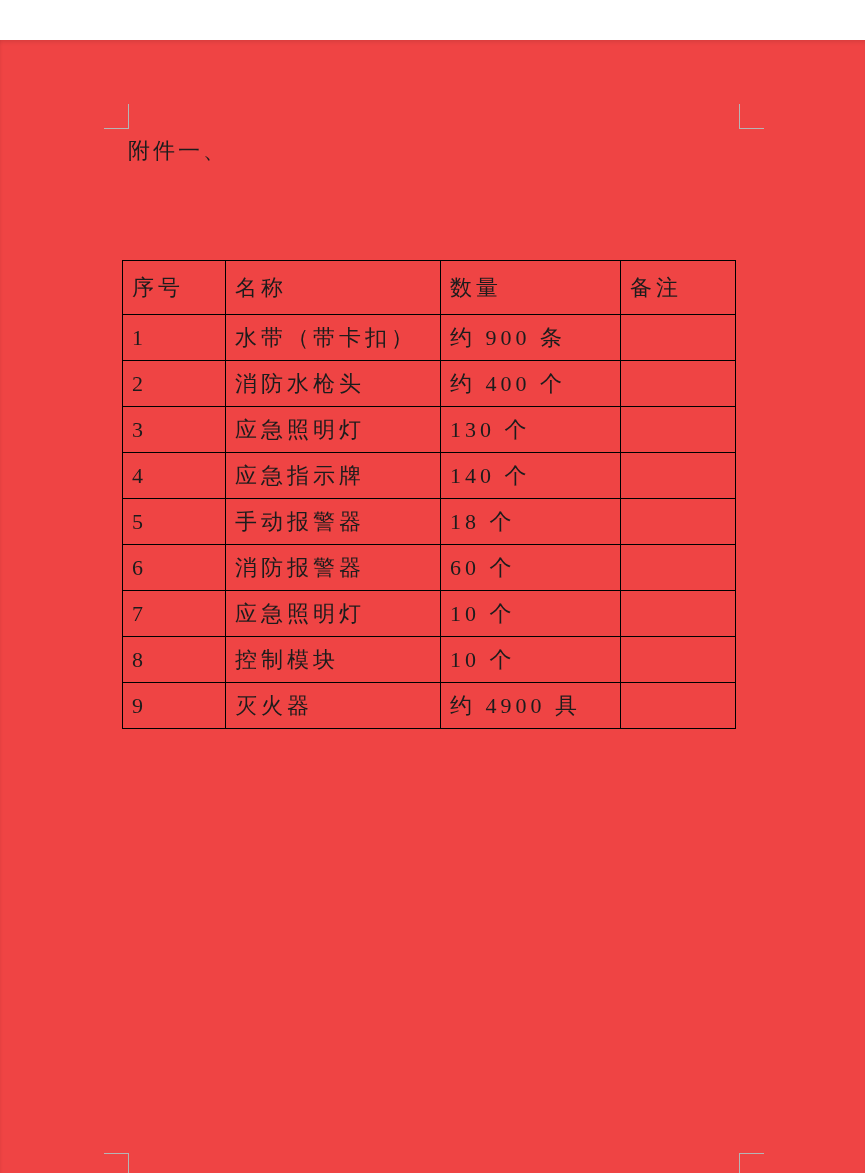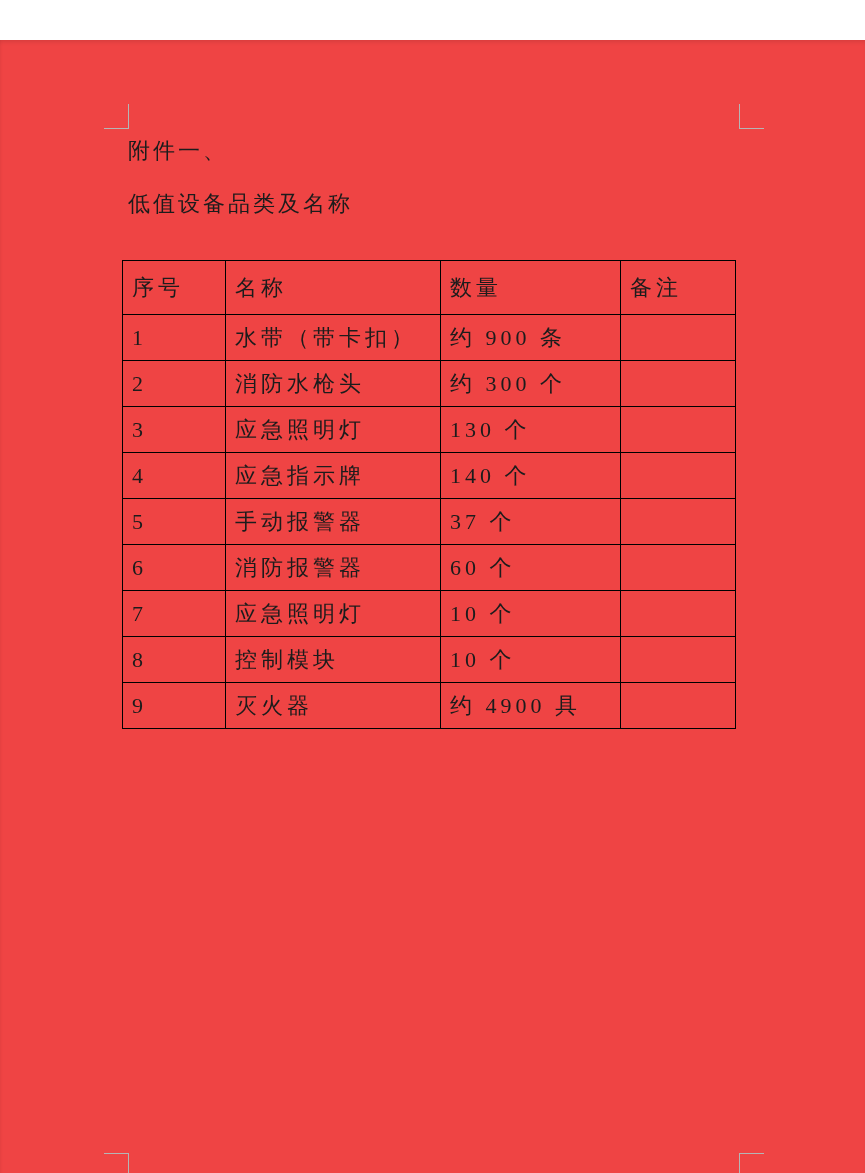--- a/index.html
+++ b/index.html
@@ -84,21 +84,20 @@
 <body>
 
 <div class="page">
 
   <div class="crop-mark tl"></div>
   <div class="crop-mark tr"></div>
   <div class="crop-mark bl"></div>
   <div class="crop-mark br"></div>
 
   <div class="para heading1">附件一、</div>
-  <div class="para heading2">低值设备品类及名称</div>
 
   <table class="equipment">
     <colgroup>
       <col style="width:103px">
       <col style="width:215px">
       <col style="width:180px">
       <col style="width:115px">
     </colgroup>
     <thead>
       <tr>
@@ -111,39 +110,39 @@
     <tbody>
       <tr>
         <td>1</td>
         <td>水带（带卡扣）</td>
         <td>约 900 条</td>
         <td class="remark-cell"></td>
       </tr>
       <tr>
         <td>2</td>
         <td>消防水枪头</td>
-        <td>约 300 个</td>
+        <td>约 400 个</td>
         <td class="remark-cell"></td>
       </tr>
       <tr>
         <td>3</td>
         <td>应急照明灯</td>
         <td>130 个</td>
         <td class="remark-cell"></td>
       </tr>
       <tr>
         <td>4</td>
         <td>应急指示牌</td>
         <td>140 个</td>
         <td class="remark-cell"></td>
       </tr>
       <tr>
         <td>5</td>
         <td>手动报警器</td>
-        <td>37 个</td>
+        <td>18 个</td>
         <td class="remark-cell"></td>
       </tr>
       <tr>
         <td>6</td>
         <td>消防报警器</td>
         <td>60 个</td>
         <td class="remark-cell"></td>
       </tr>
       <tr>
         <td>7</td>

